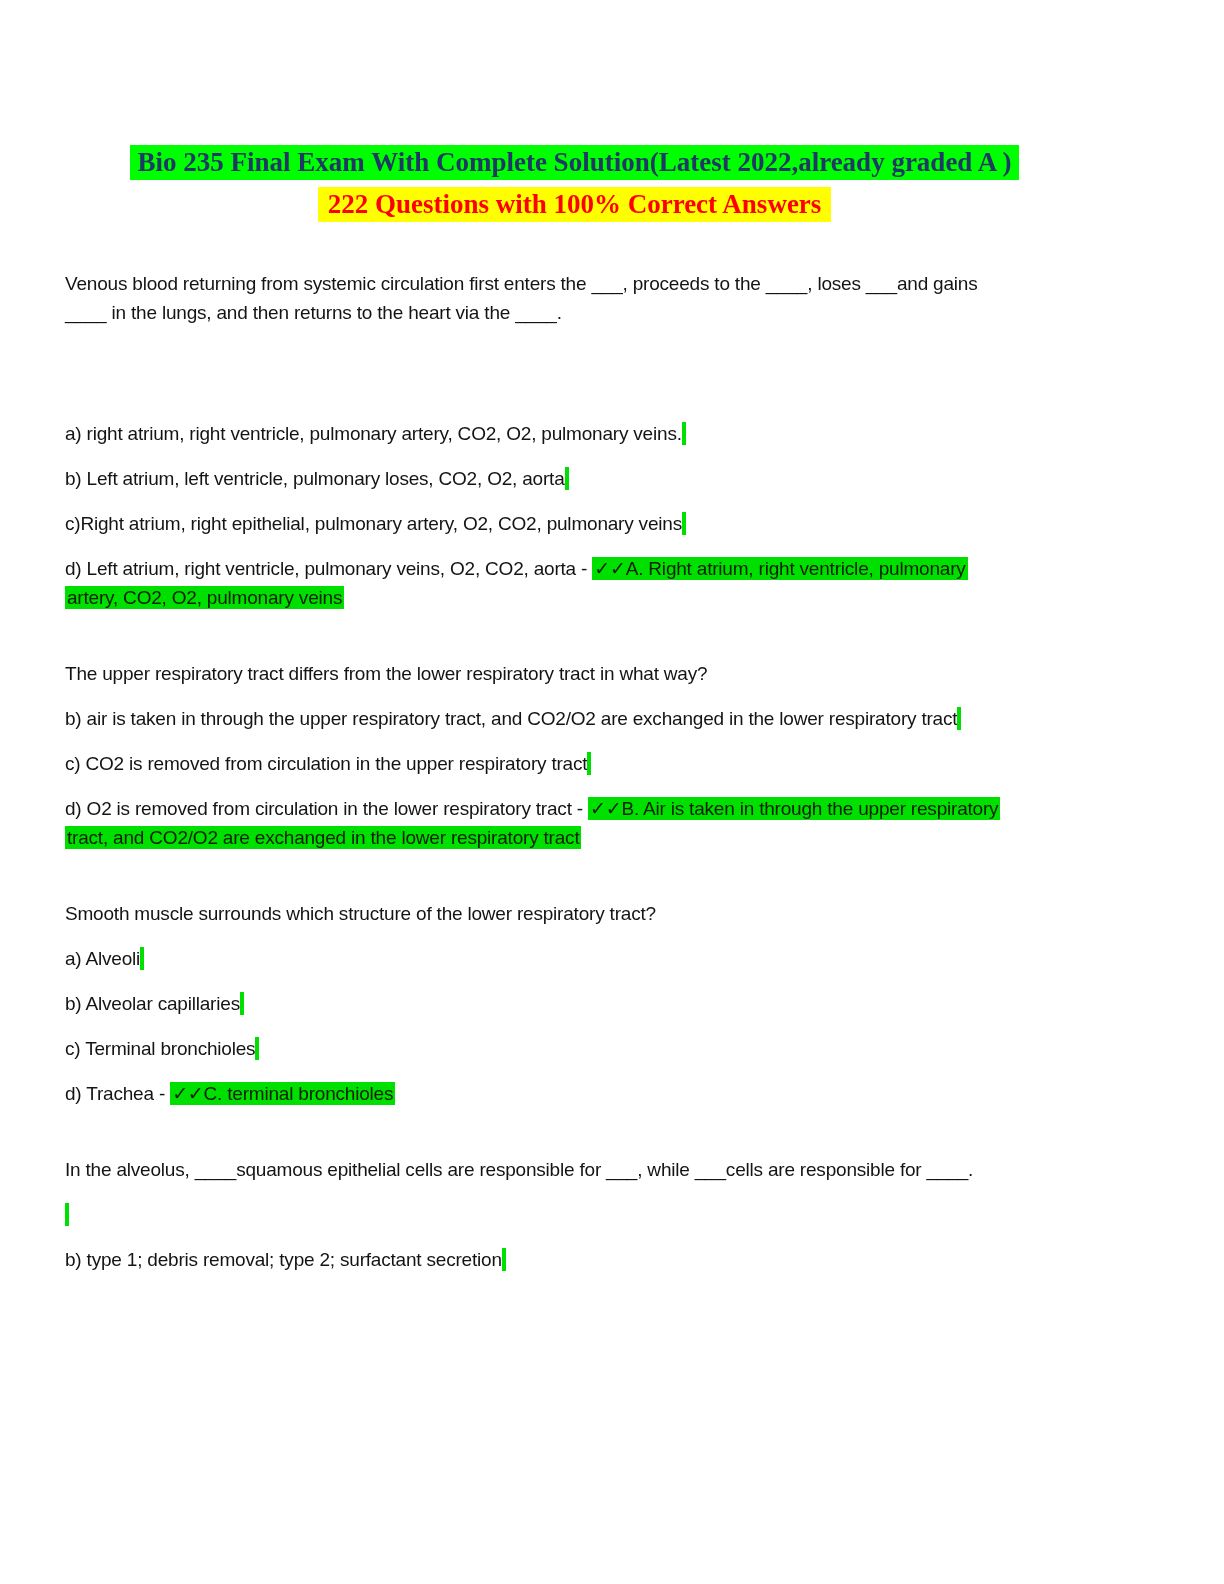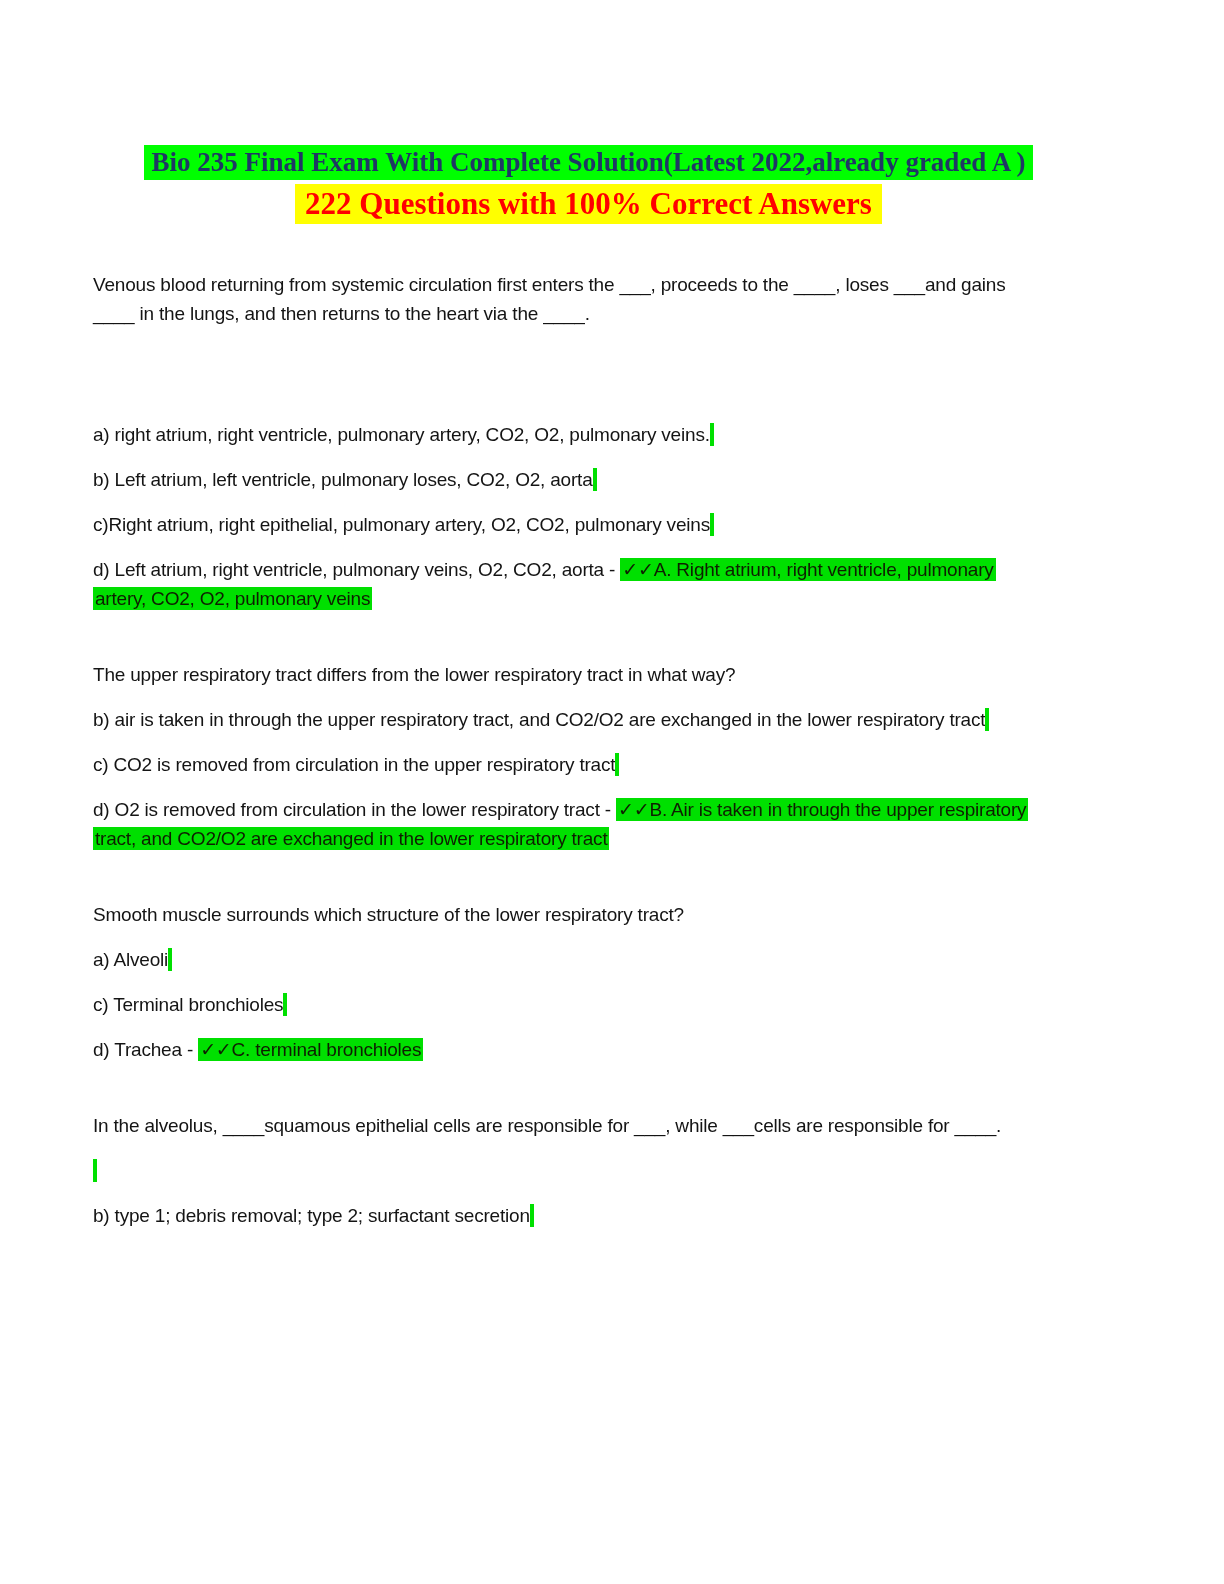--- a/index.html
+++ b/index.html
@@ -11,40 +11,40 @@
     width: 1224px;
     height: 1584px;
     font-family: "Liberation Sans", sans-serif;
     color: #141414;
     overflow: hidden;
   }
   .page {
     box-sizing: border-box;
     width: 1224px;
     height: 1251px;
-    padding: 143px 140px 40px 93px;
+    padding: 143px 140px 40px 65px;
   }
   .title-block {
     text-align: center;
     font-family: "Liberation Serif", serif;
     font-weight: bold;
   }
   .title-line {
     line-height: 38px;
   }
   .hl-title {
     background: #00ff00;
     color: #1f3864;
     font-size: 27px;
     padding: 2px 8px 3px 8px;
   }
   .hl-subtitle {
     background: #ffff00;
     color: #ff0000;
-    font-size: 31px;
+    font-size: 27px;
     padding: 2px 10px 3px 10px;
   }
   .content {
     margin-top: 42px;
     width: 938px;
   }
   .content p {
     margin: 0 0 16px 0;
     font-size: 19px;
     line-height: 29px;
@@ -90,20 +90,21 @@
     <section class="question">
       <p class="stem">The upper respiratory tract differs from the lower respiratory tract in what way?</p>
       <p class="option"><span>b) air is taken in through the upper respiratory tract, and CO2/O2 are exchanged in the lower respiratory tract</span><span class="ans-hl"></span></p>
       <p class="option"><span>c) CO2 is removed from circulation in the upper respiratory tract</span><span class="ans-hl"></span></p>
       <p class="option"><span>d) O2 is removed from circulation in the lower respiratory tract - </span><span class="ans-hl">✓✓B. Air is taken in through the upper respiratory tract, and CO2/O2 are exchanged in the lower respiratory tract</span></p>
     </section>
 
     <section class="question">
       <p class="stem">Smooth muscle surrounds which structure of the lower respiratory tract?</p>
       <p class="option"><span>a) Alveoli</span><span class="ans-hl"></span></p>
+      <p class="option"><span>b) Alveolar capillaries</span><span class="ans-hl"></span></p>
       <p class="option"><span>c) Terminal bronchioles</span><span class="ans-hl"></span></p>
       <p class="option"><span>d) Trachea - </span><span class="ans-hl">✓✓C. terminal bronchioles</span></p>
     </section>
 
     <section class="question">
       <p class="stem">In the alveolus, ____squamous epithelial cells are responsible for ___, while ___cells are responsible for ____.</p>
       <p class="option"><span class="ans-hl"></span></p>
       <p class="option"><span>b) type 1; debris removal; type 2; surfactant secretion</span><span class="ans-hl"></span></p>
     </section>
 

